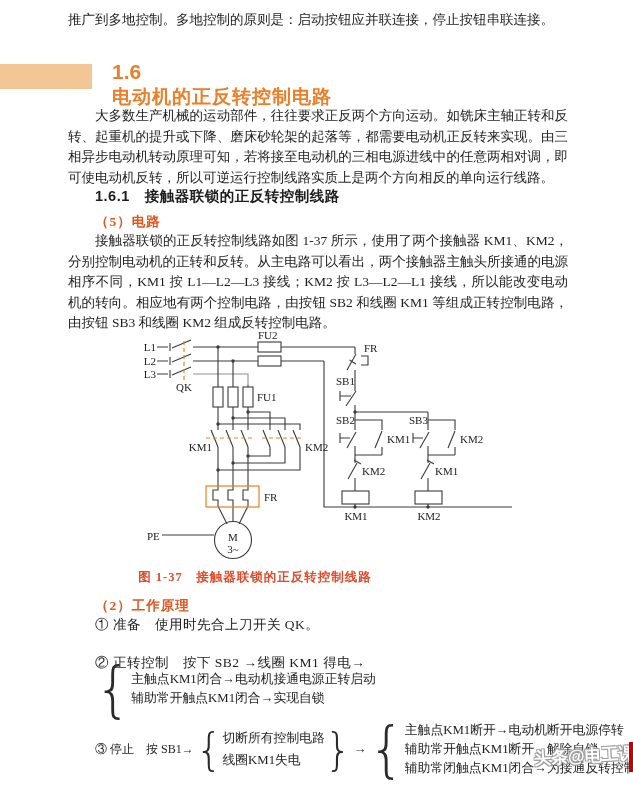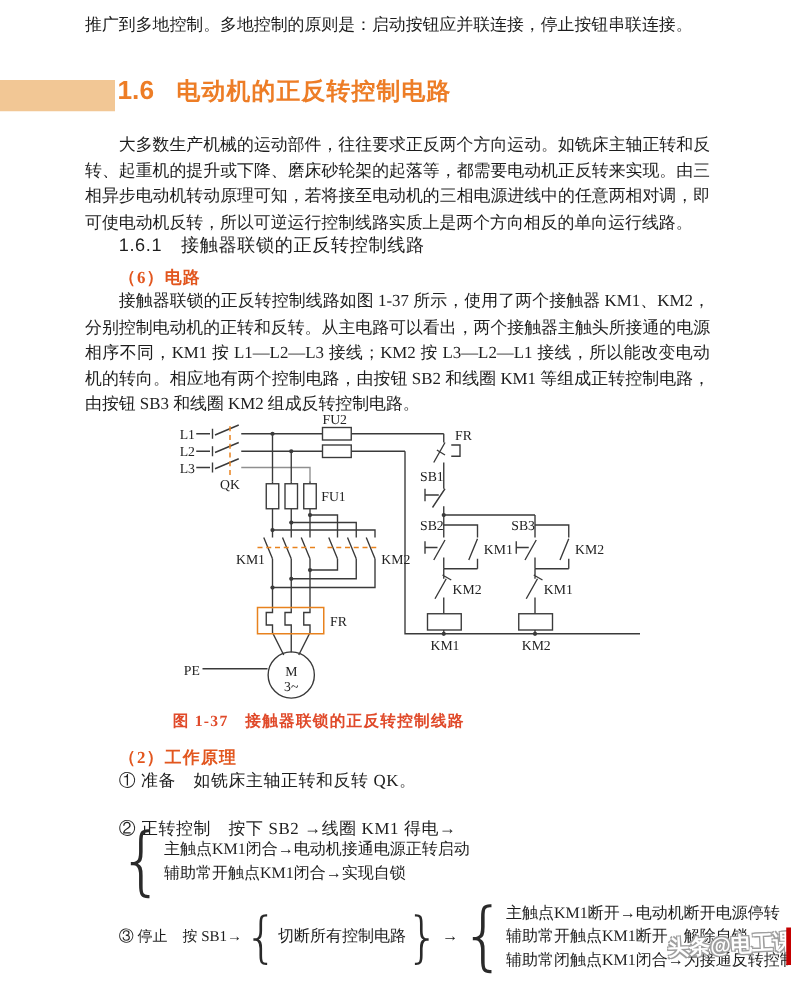--- a/index.html
+++ b/index.html
@@ -6,29 +6,29 @@
   body{
     width:633px;height:790px;position:relative;overflow:hidden;
     font-family:"Liberation Serif","DejaVu Serif",serif;color:#1d1d1d;
   }
   .abs{position:absolute;}
   
   .top-line{top:11px;left:68px;font-size:13.5px;white-space:nowrap;}
   
   .sec-bar{top:64px;left:0;width:92px;height:25px;background:#f2c795;}
   .sec-head{top:60px;left:94px;display:flex;align-items:baseline;
-    font-family:"Liberation Sans","DejaVu Sans",sans-serif;color:#ed7d26;}
+    font-family:"Liberation Sans","DejaVu Sans",sans-serif;color:#ed7d26;flex-direction:column;}
   .sec-num{font-size:21px;font-weight:bold;}
   .sec-title{font-size:19px;font-weight:bold;margin-left:18px;letter-spacing:1px;}
   
   .para{width:500px;font-size:13.5px;line-height:20.6px;text-align:justify;text-indent:2em;}
   .intro{top:106px;left:68px;}
   .p1body{top:231px;left:68px;}
   .subsec{top:187px;left:95px;font-family:"Liberation Sans","DejaVu Sans",sans-serif;
-    font-size:14.5px;font-weight:normal;letter-spacing:0.5px;}
+    font-size:14.5px;font-weight:bold;letter-spacing:0.5px;}
   .red-h{font-size:13.5px;font-weight:bold;color:#e2561e;letter-spacing:1px;}
   .p1h{top:213px;left:95px;}
   .p2h{top:597px;left:95px;}
   .caption{top:569px;left:0;width:510px;text-align:center;font-size:12.5px;
     font-weight:bold;color:#e04a2a;letter-spacing:1px;}
   .step{font-size:13.5px;letter-spacing:0.5px;}
   .step1{top:616px;left:95px;}
   .step2{top:637px;left:95px;margin-top:17px;}
   
   .brace-row{display:flex;align-items:center;}
@@ -59,21 +59,21 @@
 <div class="abs sec-bar"></div>
 <div class="abs sec-head">
   <span class="sec-num">1.6</span>
   <span class="sec-title">电动机的正反转控制电路</span>
 </div>
 
 <div class="abs para intro">大多数生产机械的运动部件，往往要求正反两个方向运动。如铣床主轴正转和反转、起重机的提升或下降、磨床砂轮架的起落等，都需要电动机正反转来实现。由三相异步电动机转动原理可知，若将接至电动机的三相电源进线中的任意两相对调，即可使电动机反转，所以可逆运行控制线路实质上是两个方向相反的单向运行线路。</div>
 
 <div class="abs subsec">1.6.1　接触器联锁的正反转控制线路</div>
 
-<div class="abs red-h p1h">（6）电路</div>
+<div class="abs red-h p1h">（5）电路</div>
 
 <div class="abs para p1body">接触器联锁的正反转控制线路如图 1-37 所示，使用了两个接触器 KM1、KM2，分别控制电动机的正转和反转。从主电路可以看出，两个接触器主触头所接通的电源相序不同，KM1 按 L1—L2—L3 接线；KM2 按 L3—L2—L1 接线，所以能改变电动机的转向。相应地有两个控制电路，由按钮 SB2 和线圈 KM1 等组成正转控制电路，由按钮 SB3 和线圈 KM2 组成反转控制电路。</div>
 
 <svg class="abs diagram" width="420" height="240" viewBox="120 330 420 240">
   <g fill="none" stroke="#3a3a3a" stroke-width="1.1">
 
     <path d="M157,347 H168 M170,343 V351 M172,348 L191,340 M193,347 H258"></path>
     <path d="M157,361 H168 M170,357 V365 M172,362 L191,354 M193,361 H258"></path>
     <path d="M157,374 H168 M170,370 V378 M172,375 L191,367"></path>
     <path d="M193,374 H248 V385" stroke="#8f8f8f"></path>
@@ -172,36 +172,37 @@
     <text x="362" y="475">KM2</text>
     <text x="435" y="475">KM1</text>
     <text x="356" y="520" text-anchor="middle">KM1</text>
     <text x="429" y="520" text-anchor="middle">KM2</text>
   </g>
 </svg>
 
 <div class="abs caption">图 1-37　接触器联锁的正反转控制线路</div>
 
 <div class="abs red-h p2h">（2）工作原理</div>
-<div class="abs step step1">① 准备　如铣床主轴正转和反转 QK。</div>
+<div class="abs step step1">① 准备　使用时先合上刀开关 QK。</div>
 <div class="abs step step2">② 正转控制　按下 SB2 →线圈 KM1 得电→</div>
 
 <div class="abs brace-row blockA">
   <span class="brace b3">{</span>
   <div class="fx-col">
     <span class="ln">主触点KM1闭合→电动机接通电源正转启动</span>
     <span class="ln">辅助常开触点KM1闭合→实现自锁</span>
   </div>
 </div>
 
 <div class="abs brace-row blockB">
   <span class="lead">③ 停止　按 SB1→</span>
   <span class="brace b2">{</span>
   <div class="fx-col col2">
     <span class="ln">切断所有控制电路</span>
+    <span class="ln">线圈KM1失电</span>
   </div>
   <span class="brace b2">}</span>
   <span class="arrow">→</span>
   <span class="brace b3">{</span>
   <div class="fx-col">
     <span class="ln">主触点KM1断开→电动机断开电源停转</span>
     <span class="ln">辅助常开触点KM1断开→解除自锁</span>
     <span class="ln">辅助常闭触点KM1闭合→为接通反转控制电路做准备</span>
   </div>
 </div>

